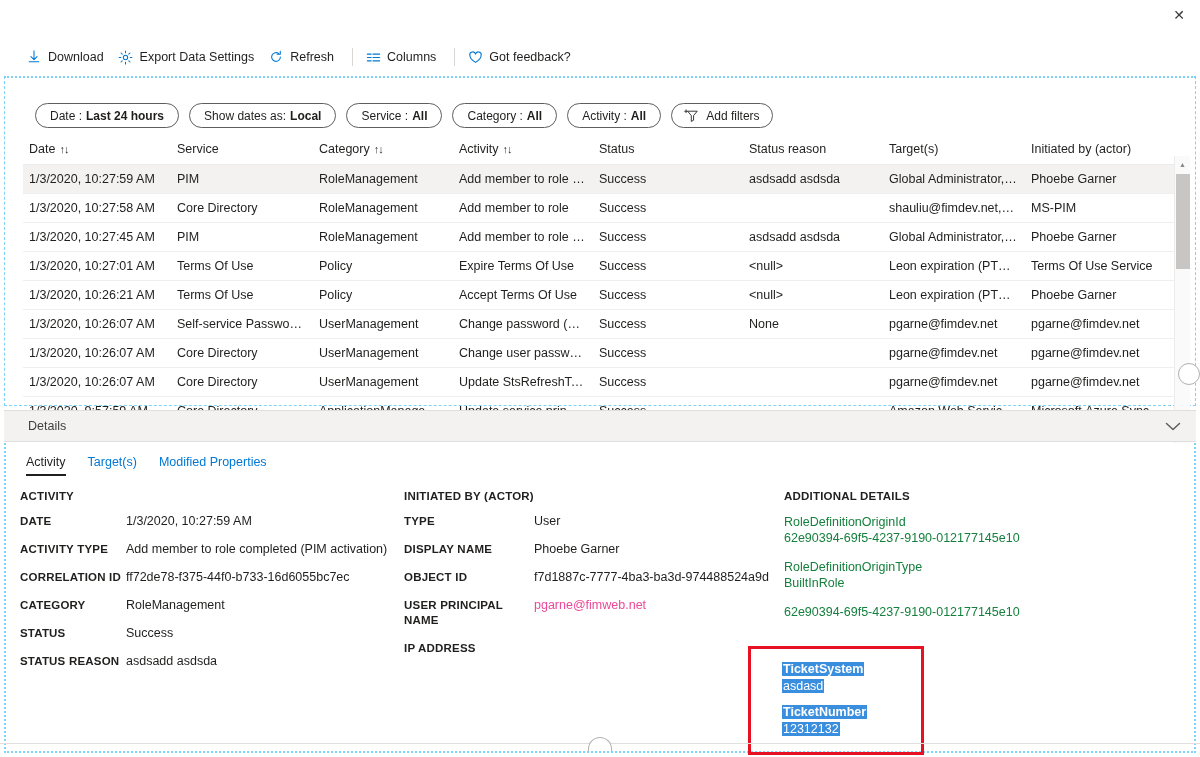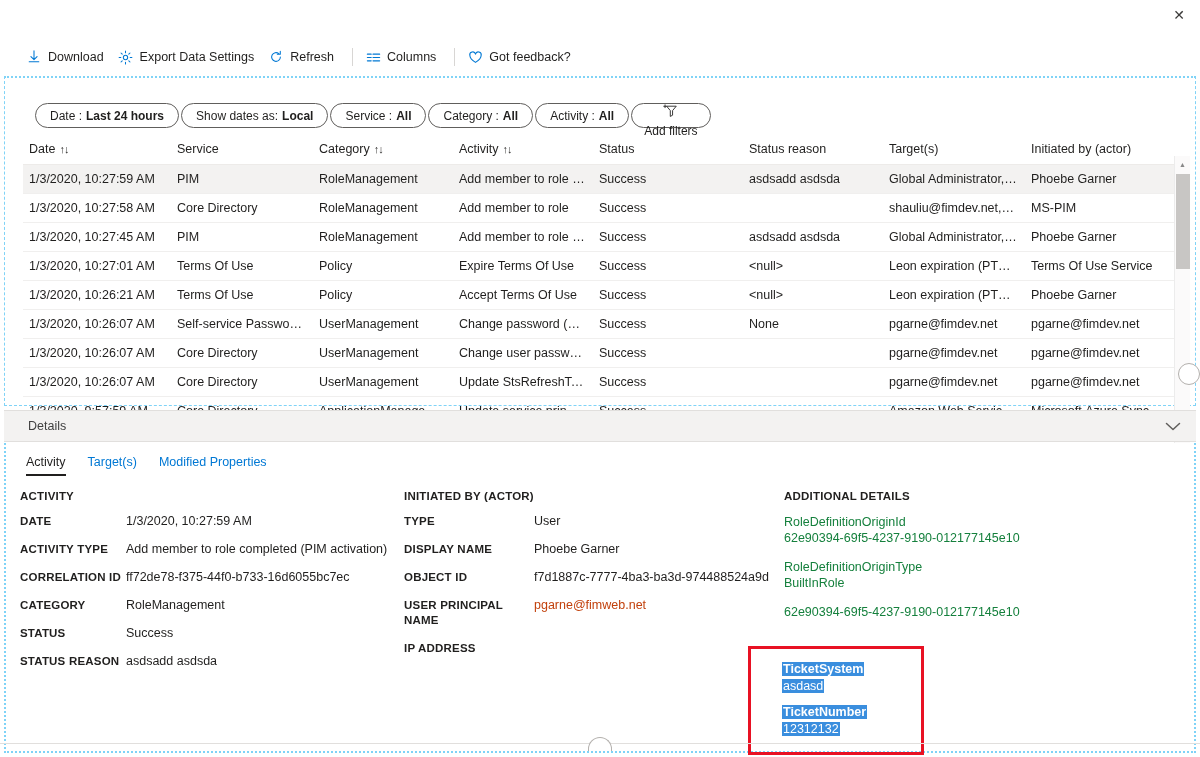--- a/index.html
+++ b/index.html
@@ -45,31 +45,31 @@
   .focus-panel2 {
     position: absolute; left: 4px; top: 443px; width: 1192px; height: 310px;
     border-left: 2px dotted #7fd3f7; border-right: 2px dotted #7fd3f7;
     border-bottom: 2px dotted #7fd3f7;
     background: #fff;
   }
 
   
   .filters {
     position: absolute; left: 0; top: 25px; width: 100%;
-    display: flex; align-items: flex-start; gap: 2px; padding-left: 30px;
+    display: flex; align-items: flex-start; gap: 10px; padding-left: 30px;
   }
   .pill {
     border: 1px solid #605e5c; border-radius: 14px;
     height: 25px; padding: 0 14px;
     display: flex; align-items: center; gap: 4px;
     background: #fff; font-size: 12px; color: #201f1e;
     cursor: pointer; white-space: nowrap;
   }
   .pill b { font-weight: 700; }
-  .pill.addf { padding: 0 12px; gap: 6px; flex-direction: column; }
+  .pill.addf { padding: 0 12px; gap: 6px; }
   .addf-ico { display: flex; align-items: center; color: #201f1e; }
 
   
   .table-wrap { position: absolute; left: 18px; top: 58px; width: 1155px; }
   table.grid { border-collapse: collapse; width: 1145px; table-layout: fixed; }
   table.grid th {
     text-align: left; font-weight: 400; font-size: 12.5px; color: #201f1e;
     padding: 6px 8px 8px 6px; border-bottom: 1px solid #edebe9;
     white-space: nowrap; vertical-align: bottom;
   }
@@ -118,21 +118,21 @@
   .dcol { position: absolute; top: 0; }
   .dcol.a { left: 20px; width: 380px; }
   .dcol.b { left: 404px; width: 370px; }
   .dcol.c { left: 784px; width: 330px; }
   .dhead { font-size: 11.5px; font-weight: 700; color: #201f1e; letter-spacing: .2px; margin-bottom: 12px; }
   .drow { display: flex; margin-bottom: 13px; font-size: 12.5px; line-height: 15px; }
   .dlabel { font-weight: 700; color: #201f1e; font-size: 11.5px; letter-spacing: .2px; flex: 0 0 auto; }
   .dcol.a .dlabel { width: 106px; }
   .dcol.b .dlabel { width: 130px; }
   .dval { color: #201f1e; }
-  .dval.link { color: #c2410c; }
+  .dval.link { color: #ec4899; }
 
   
   .adpair { margin-bottom: 13px; font-size: 12.5px; line-height: 16px; color: #15803d; }
   .adpair .k { display: block; }
   .adpair .v { display: block; }
 
   
   .redbox {
     position: absolute; left: 748px; top: 646px; width: 176px; height: 109px;
     border: 3px solid #e81123; background: transparent; pointer-events: none;

